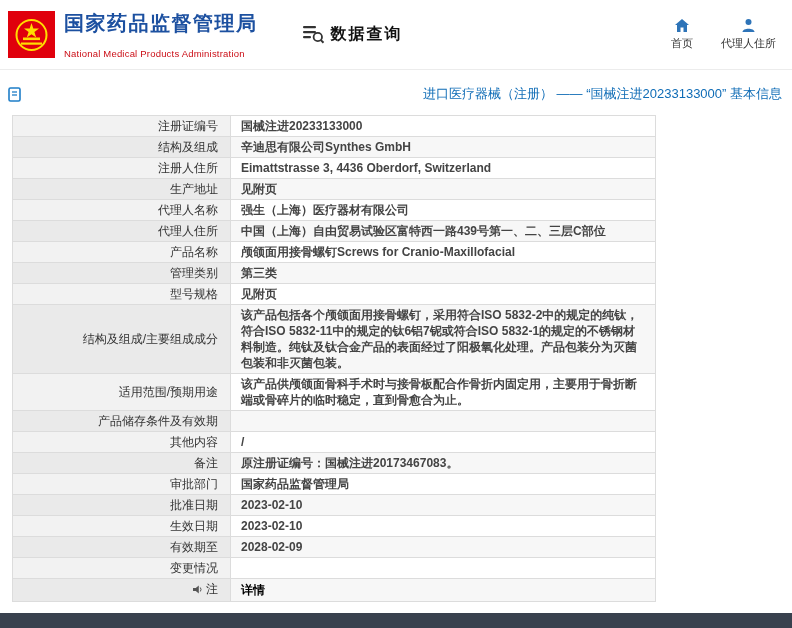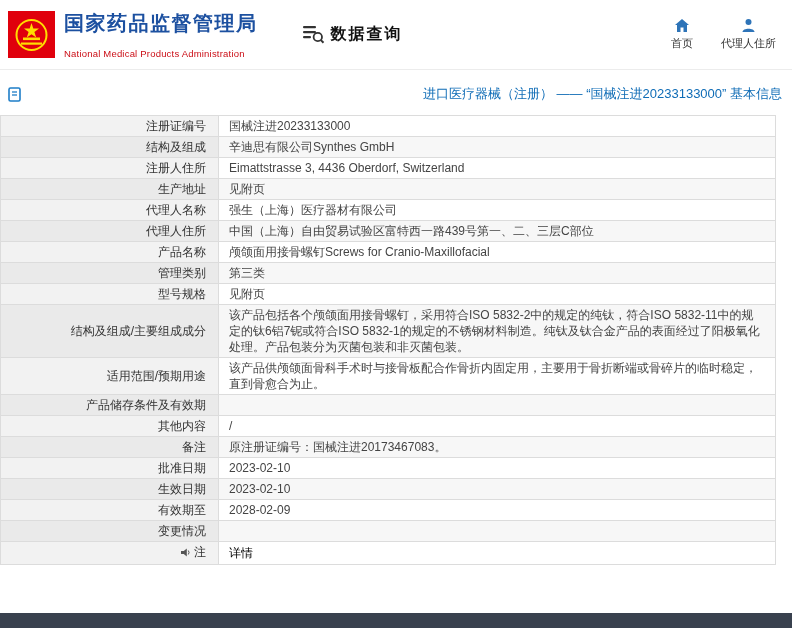--- a/index.html
+++ b/index.html
@@ -29,27 +29,28 @@
     display: flex; flex-direction: column; align-items: center; gap: 3px;
     font-size: 11px; color: #333; cursor: pointer; white-space: nowrap;
   }
 
   
   .breadcrumb-bar { display: flex; align-items: center; padding: 15px 10px 12px 8px; justify-content: space-between; }
   .breadcrumb-text { color: #0f6cb6; font-size: 13px; margin-left: 6px; }
 
   
   .info-table {
-    width: 776px; margin: 0 0;
+    width: 644px; margin: 0 12px;
     border-collapse: collapse; table-layout: fixed;
   }
   .info-table th, .info-table td {
     border: 1px solid #dcdcdc;
     font-size: 12px; line-height: 16px;
     vertical-align: middle;
+    font-weight: bold;
   }
   .info-table th {
     background: #f2f2f2; font-weight: normal; color: #333;
     text-align: right; padding: 2px 12px 2px 6px;
   }
   .info-table td {
     background: #fff; color: #444;
     text-align: left; padding: 2px 10px;
     word-break: break-all;
   }
@@ -187,20 +188,24 @@
     </tr>
     <tr>
       <th>其他内容</th>
       <td>/</td>
     </tr>
     <tr>
       <th>备注</th>
       <td>原注册证编号：国械注进20173467083。</td>
     </tr>
     <tr>
+      <th>审批部门</th>
+      <td>国家药品监督管理局</td>
+    </tr>
+    <tr>
       <th>批准日期</th>
       <td>2023-02-10</td>
     </tr>
     <tr>
       <th>生效日期</th>
       <td>2023-02-10</td>
     </tr>
     <tr>
       <th>有效期至</th>
       <td>2028-02-09</td>

